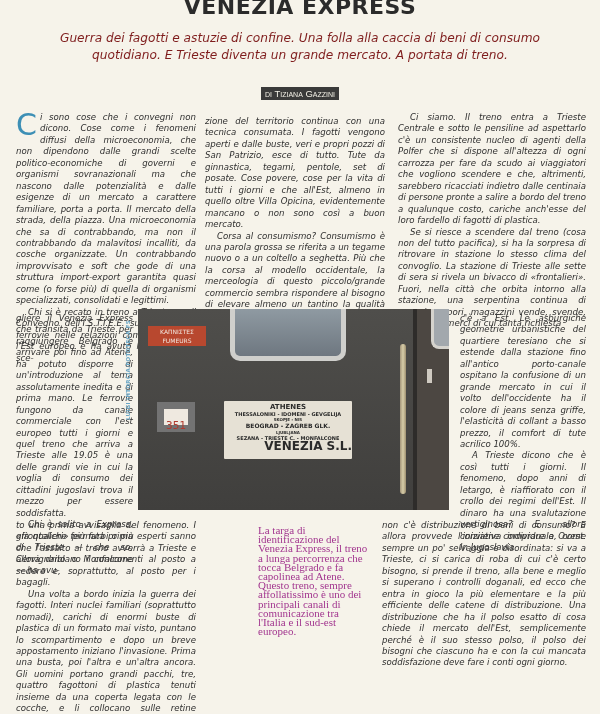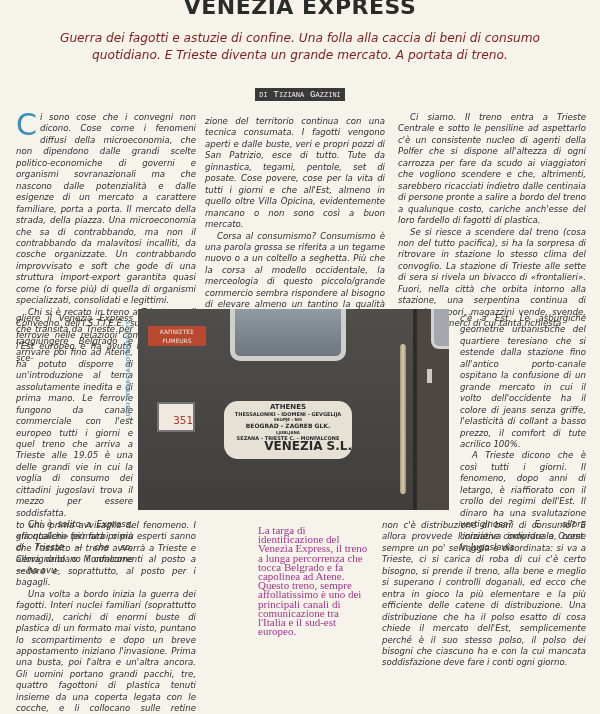--- a/index.html
+++ b/index.html
@@ -23,21 +23,21 @@
     font-family: "DejaVu Sans", sans-serif;
     font-style: italic; font-size: 12.2px; line-height: 17px;
     color: #7f1d1d;
   }
   .byline {
     position: absolute; left: 0; top: 82px; width: 600px; text-align: center;
   }
   .byline span {
     display: inline-block;
     background: #3a3a3a; color: #f3f0e6;
-    font-family: Liberation Mono, monospace;
+    font-family: Liberation Sans, sans-serif;
     font-size: 9.5px; padding: 1px 4px;
     font-variant: small-caps;
   }
   .col {
     position: absolute;
     font-family: "DejaVu Sans", sans-serif;
     font-style: italic;
     font-size: 8.6px;
     line-height: 11.45px;
     color: #2f2f2f;
@@ -74,27 +74,27 @@
     background: linear-gradient(180deg,#8f9aa2,#6e7780);
   }
   .photo .sign-red {
     position: absolute; left: 10px; top: 17px; width: 58px; height: 20px;
     background: #b8482f; color: #f2e8e0;
     font-family: "DejaVu Sans", sans-serif; font-size: 6px; line-height: 9px;
     text-align: center; padding-top: 1px;
   }
   .photo .plate-351 {
     position: absolute; left: 19px; top: 93px; width: 38px; height: 30px;
-    background: #efe9e0; border: 2px solid #737373;
+    background: #efe9e0; border: 7px solid #737373;
     color: #b03a2e; font-family: "DejaVu Sans Mono", monospace; font-size: 11px;
-    text-align: right; padding-top: 10px;
+    text-align: center; padding-top: 10px;
   }
   .photo .dest-sign {
     position: absolute; left: 86px; top: 92px; width: 128px; height: 58px;
-    background: #e6e1d5; border-radius: 14px;
+    background: #e6e1d5; border-radius: 1px;
     color: #2a2a2a; text-align: center;
     font-family: "DejaVu Sans", sans-serif; font-weight: bold;
     padding-top: 2px;
   }
   .dest-sign .l1 { font-size: 7px; line-height: 8px; }
   .dest-sign .l2 { font-size: 5px; line-height: 6px; }
   .dest-sign .l3 { font-size: 4px; line-height: 5px; }
   .dest-sign .l4 { font-size: 6px; line-height: 8px; }
   .dest-sign .l5 { font-size: 4px; line-height: 5px; }
   .dest-sign .l6 { font-size: 5px; line-height: 7px; }

